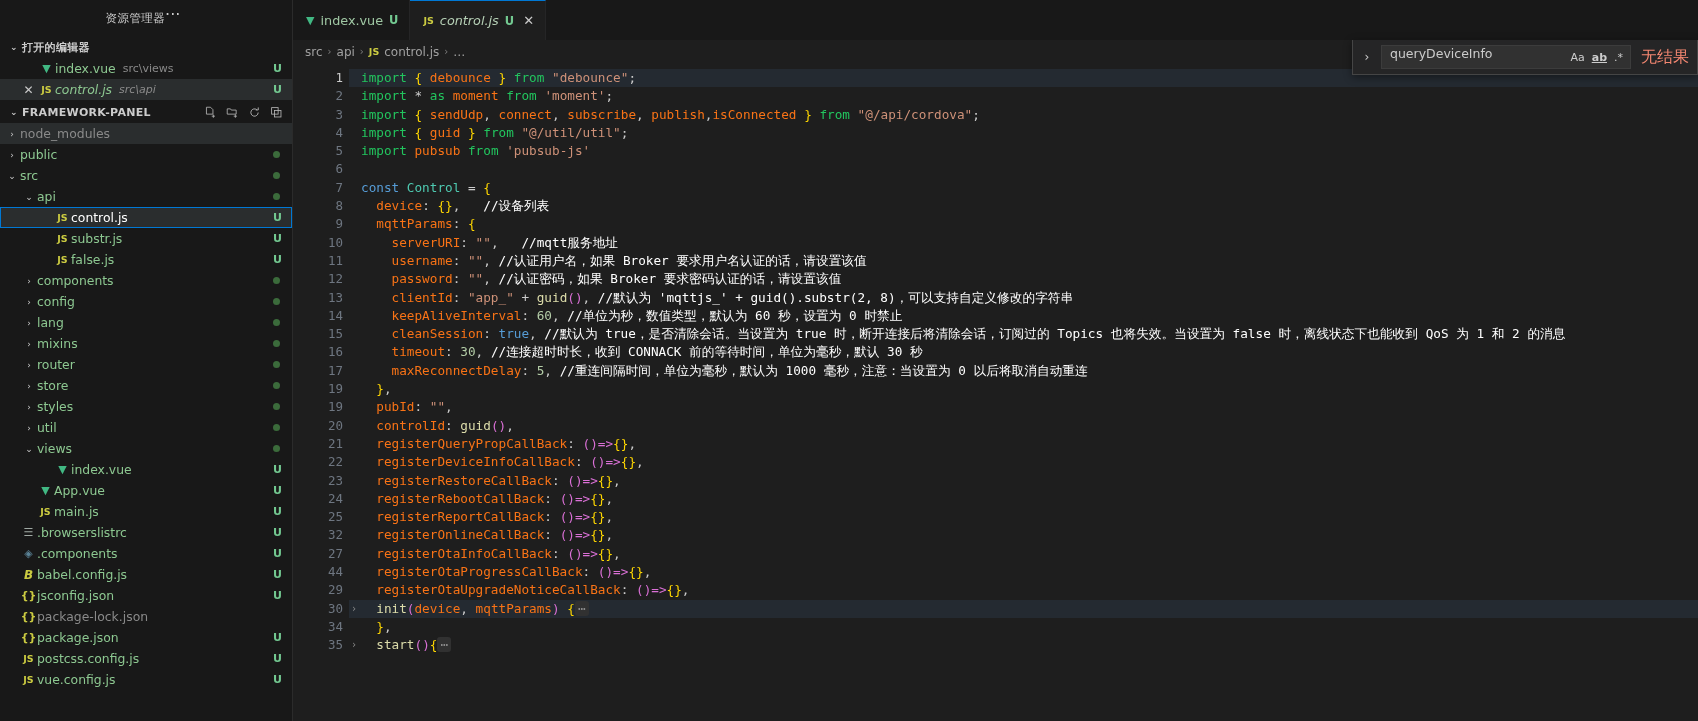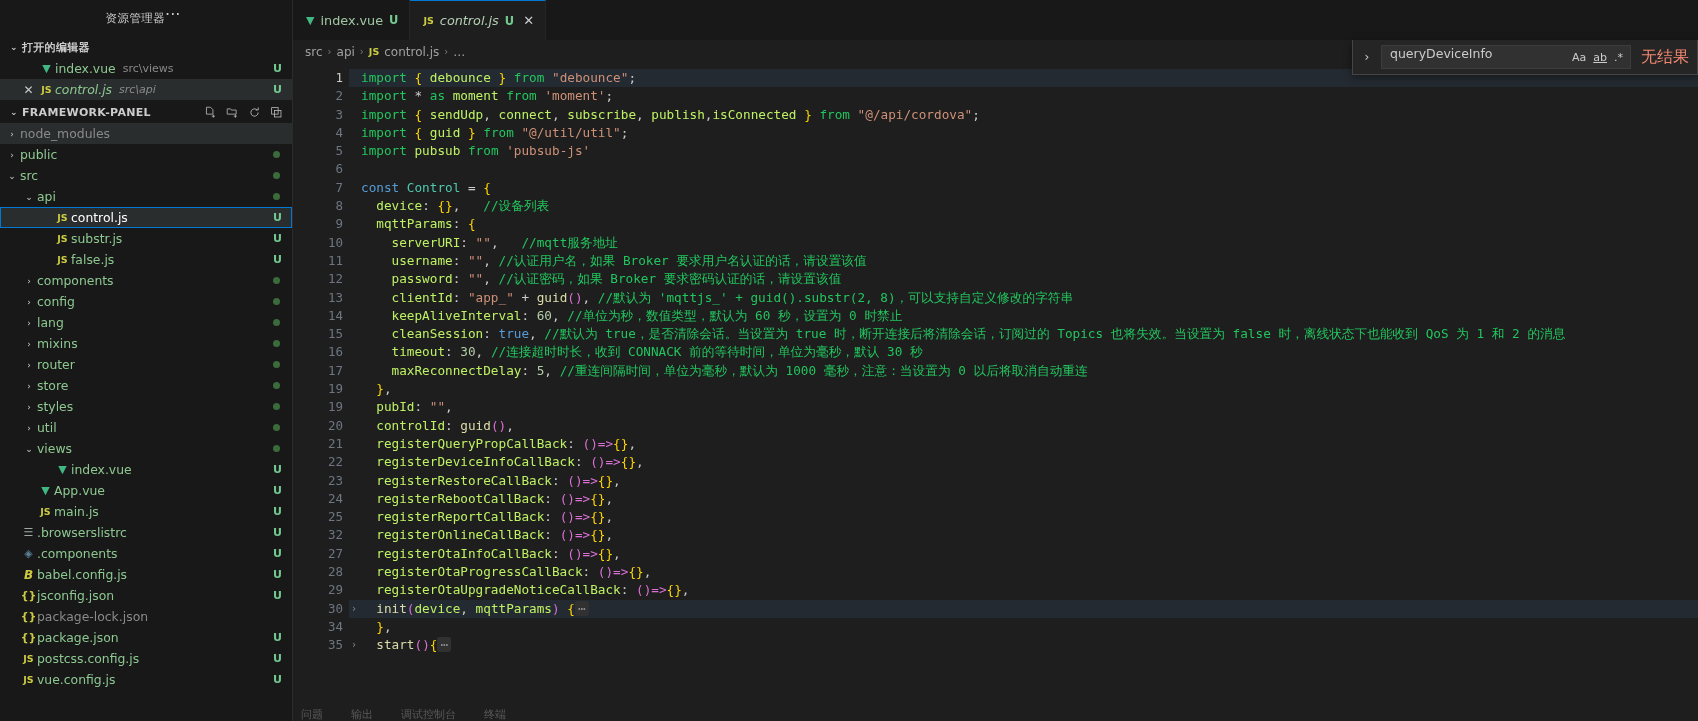--- a/index.html
+++ b/index.html
@@ -100,21 +100,21 @@
     box-shadow: 0 2px 8px rgba(0,0,0,.45);
   }
   .find-toggle { color: #cccccc; font-size: 12px; width: 16px; text-align: center; cursor: pointer; }
   .find-input-wrap {
     display: flex; background: #313131;
     border: 1px solid #3c3c3c; height: 24px; width: 250px; padding: 0 4px 0 8px;
   }
   .find-input { flex: 1; font-size: 12.5px; color: #cccccc; }
   .find-btns { display: flex; align-items: center; gap: 7px; padding-right: 3px; }
   .fbtn { font-size: 11px; color: #cccccc; cursor: pointer; line-height: 1; }
-  .fbtn.u { text-decoration: underline; }
+  .fbtn.u { text-decoration: underline; font-weight: bold; }
   .find-result { font-size: 16px; color: #f48771; margin-left: 4px; white-space: nowrap; }
 
   
   .editor { flex: 1; display: flex; overflow: hidden; position: relative; background: #1e1e1e; }
   .gutter {
     width: 56px; flex: none; text-align: right; padding-top: 6px;
     font-family: "DejaVu Sans Mono", "Liberation Mono", monospace;
     font-size: 12.5px; color: #6e7681; user-select: none;
   }
   .gline { height: 18.3px; line-height: 18.3px; padding-right: 6px; position: relative; }
@@ -126,25 +126,25 @@
   .code {
     flex: 1; padding-top: 6px; padding-left: 12px; overflow: hidden;
     font-family: "DejaVu Sans Mono", "Liberation Mono", monospace;
     font-size: 12.7px; white-space: pre;
   }
   .cline { height: 18.3px; line-height: 18.3px; }
   .cline.cur-row { background: #242a31; margin-left: -12px; padding-left: 12px; }
 
   .k   { color: #22c55e; }      
   .k2  { color: #569cd6; text-align: center; }      
-  .id  { color: #bef264; }      
+  .id  { color: #f97316; }      
   .fn  { color: #dcdcaa; }      
   .str { color: #ce9178; }      
   .num { color: #b5cea8; }      
-  .cmt { color: #22c55e; }      
+  .cmt { color: #ffffff; }      
   .pun { color: #cccccc; }
   .br1 { color: #ffd700; }
   .br2 { color: #da70d6; }
   .cls { color: #4ec9b0; }
   .ell { color: #8a8a8a; background:#313131; border-radius:3px; padding:0 3px; }
   .status-ghost {
     position: absolute; bottom: 0px; left: 0; right: 0; height: 14px;
     display: flex; gap: 28px; padding-left: 8px; font-size: 11px;
     color: #5a5a5a; overflow: hidden; background:#1e1e1e;
   }
@@ -447,29 +447,23 @@
           <div class="gline">19</div>
           <div class="gline">19</div>
           <div class="gline">20</div>
           <div class="gline">21</div>
           <div class="gline">22</div>
           <div class="gline">23</div>
           <div class="gline">24</div>
           <div class="gline">25</div>
           <div class="gline">32</div>
           <div class="gline">27</div>
-          <div class="gline">28</div>
+          <div class="gline">44</div>
           <div class="gline">29</div>
           <div class="gline">30<span class="fold">›</span></div>
           <div class="gline">34</div>
           <div class="gline">35<span class="fold">›</span></div>
         </div>
       <div class="code" id="code"><div class="cline cur-row"><span class="k">import</span> <span class="br1">{</span> <span class="id">debounce</span> <span class="br1">}</span> <span class="k">from</span> <span class="str">"debounce"</span><span class="pun">;</span></div><div class="cline"><span class="k">import</span> <span class="pun">*</span> <span class="k">as</span> <span class="id">moment</span> <span class="k">from</span> <span class="str">'moment'</span><span class="pun">;</span></div><div class="cline"><span class="k">import</span> <span class="br1">{</span> <span class="id">sendUdp</span><span class="pun">,</span> <span class="id">connect</span><span class="pun">,</span> <span class="id">subscribe</span><span class="pun">,</span> <span class="id">publish</span><span class="pun">,</span><span class="id">isConnected</span> <span class="br1">}</span> <span class="k">from</span> <span class="str">"@/api/cordova"</span><span class="pun">;</span></div><div class="cline"><span class="k">import</span> <span class="br1">{</span> <span class="id">guid</span> <span class="br1">}</span> <span class="k">from</span> <span class="str">"@/util/util"</span><span class="pun">;</span></div><div class="cline"><span class="k">import</span> <span class="id">pubsub</span> <span class="k">from</span> <span class="str">'pubsub-js'</span></div><div class="cline">&nbsp;</div><div class="cline"><span class="k2">const</span> <span class="cls">Control</span> <span class="pun">=</span> <span class="br1">{</span></div><div class="cline">  <span class="id">device</span><span class="pun">:</span> <span class="br1">{</span><span class="br1">}</span><span class="pun">,</span>   <span class="cmt">//设备列表</span></div><div class="cline">  <span class="id">mqttParams</span><span class="pun">:</span> <span class="br1">{</span></div><div class="cline">    <span class="id">serverURI</span><span class="pun">:</span> <span class="str">""</span><span class="pun">,</span>   <span class="cmt">//mqtt服务地址</span></div><div class="cline">    <span class="id">username</span><span class="pun">:</span> <span class="str">""</span><span class="pun">,</span> <span class="cmt">//认证用户名，如果 Broker 要求用户名认证的话，请设置该值</span></div><div class="cline">    <span class="id">password</span><span class="pun">:</span> <span class="str">""</span><span class="pun">,</span> <span class="cmt">//认证密码，如果 Broker 要求密码认证的话，请设置该值</span></div><div class="cline">    <span class="id">clientId</span><span class="pun">:</span> <span class="str">"app_"</span> <span class="pun">+</span> <span class="fn">guid</span><span class="br2">(</span><span class="br2">)</span><span class="pun">,</span> <span class="cmt">//默认为 'mqttjs_' + guid().substr(2, 8)，可以支持自定义修改的字符串</span></div><div class="cline">    <span class="id">keepAliveInterval</span><span class="pun">:</span> <span class="num">60</span><span class="pun">,</span> <span class="cmt">//单位为秒，数值类型，默认为 60 秒，设置为 0 时禁止</span></div><div class="cline">    <span class="id">cleanSession</span><span class="pun">:</span> <span class="k2">true</span><span class="pun">,</span> <span class="cmt">//默认为 true，是否清除会话。当设置为 true 时，断开连接后将清除会话，订阅过的 Topics 也将失效。当设置为 false 时，离线状态下也能收到 QoS 为 1 和 2 的消息</span></div><div class="cline">    <span class="id">timeout</span><span class="pun">:</span> <span class="num">30</span><span class="pun">,</span> <span class="cmt">//连接超时时长，收到 CONNACK 前的等待时间，单位为毫秒，默认 30 秒</span></div><div class="cline">    <span class="id">maxReconnectDelay</span><span class="pun">:</span> <span class="num">5</span><span class="pun">,</span> <span class="cmt">//重连间隔时间，单位为毫秒，默认为 1000 毫秒，注意：当设置为 0 以后将取消自动重连</span></div><div class="cline">  <span class="br1">}</span><span class="pun">,</span></div><div class="cline">  <span class="id">pubId</span><span class="pun">:</span> <span class="str">""</span><span class="pun">,</span></div><div class="cline">  <span class="id">controlId</span><span class="pun">:</span> <span class="fn">guid</span><span class="br2">(</span><span class="br2">)</span><span class="pun">,</span></div><div class="cline">  <span class="id">registerQueryPropCallBack</span><span class="pun">:</span> <span class="br2">(</span><span class="br2">)</span><span class="br2">=&gt;</span><span class="br1">{</span><span class="br1">}</span><span class="pun">,</span></div><div class="cline">  <span class="id">registerDeviceInfoCallBack</span><span class="pun">:</span> <span class="br2">(</span><span class="br2">)</span><span class="br2">=&gt;</span><span class="br1">{</span><span class="br1">}</span><span class="pun">,</span></div><div class="cline">  <span class="id">registerRestoreCallBack</span><span class="pun">:</span> <span class="br2">(</span><span class="br2">)</span><span class="br2">=&gt;</span><span class="br1">{</span><span class="br1">}</span><span class="pun">,</span></div><div class="cline">  <span class="id">registerRebootCallBack</span><span class="pun">:</span> <span class="br2">(</span><span class="br2">)</span><span class="br2">=&gt;</span><span class="br1">{</span><span class="br1">}</span><span class="pun">,</span></div><div class="cline">  <span class="id">registerReportCallBack</span><span class="pun">:</span> <span class="br2">(</span><span class="br2">)</span><span class="br2">=&gt;</span><span class="br1">{</span><span class="br1">}</span><span class="pun">,</span></div><div class="cline">  <span class="id">registerOnlineCallBack</span><span class="pun">:</span> <span class="br2">(</span><span class="br2">)</span><span class="br2">=&gt;</span><span class="br1">{</span><span class="br1">}</span><span class="pun">,</span></div><div class="cline">  <span class="id">registerOtaInfoCallBack</span><span class="pun">:</span> <span class="br2">(</span><span class="br2">)</span><span class="br2">=&gt;</span><span class="br1">{</span><span class="br1">}</span><span class="pun">,</span></div><div class="cline">  <span class="id">registerOtaProgressCallBack</span><span class="pun">:</span> <span class="br2">(</span><span class="br2">)</span><span class="br2">=&gt;</span><span class="br1">{</span><span class="br1">}</span><span class="pun">,</span></div><div class="cline">  <span class="id">registerOtaUpgradeNoticeCallBack</span><span class="pun">:</span> <span class="br2">(</span><span class="br2">)</span><span class="br2">=&gt;</span><span class="br1">{</span><span class="br1">}</span><span class="pun">,</span></div><div class="cline cur-row">  <span class="fn">init</span><span class="br2">(</span><span class="id">device</span><span class="pun">,</span> <span class="id">mqttParams</span><span class="br2">)</span> <span class="br1">{</span><span class="ell">⋯</span></div><div class="cline">  <span class="br1">}</span><span class="pun">,</span></div><div class="cline">  <span class="fn">start</span><span class="br2">(</span><span class="br2">)</span><span class="br1">{</span><span class="ell">⋯</span></div></div>
     </div>
 
-    <div class="status-ghost">
-      <span>问题</span>
-      <span>输出</span>
-      <span>调试控制台</span>
-      <span>终端</span>
-    </div>
   </div>
 </div>
 
 </body></html>

